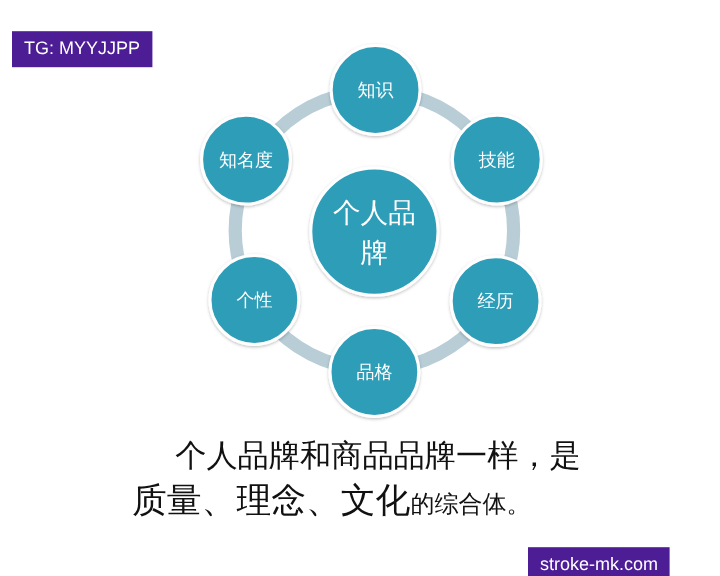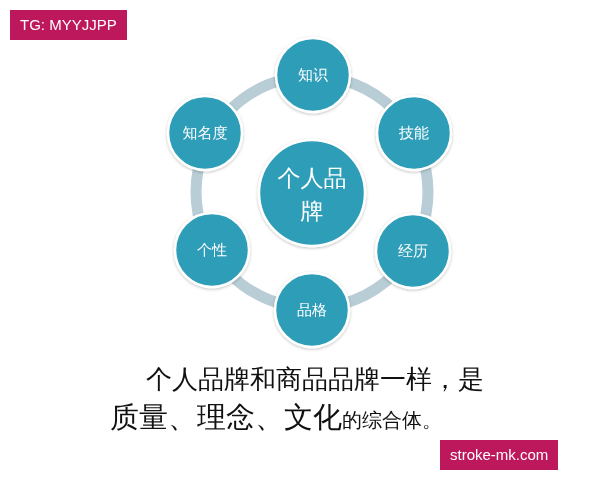--- a/index.html
+++ b/index.html
@@ -1,23 +1,23 @@
 <!DOCTYPE html>
 <html><head>
 <meta charset="utf-8">
 <style>
   html, body { margin: 0; padding: 0; }
   body {
     width: 600px; height: 480px; background: #ffffff; position: relative; overflow: hidden;
     font-family: "DejaVu Sans", sans-serif;
   }
   .tag {
-    position: absolute; background: #be185d; color: #ffffff;
+    position: absolute; background: #4c1d95; color: #ffffff;
     font-family: "Liberation Sans", sans-serif; font-size: 15px;
-    line-height: 30px; padding: 0 10px;
+    line-height: 30px; padding: 0 10px; margin-top: 16px;
   }
   #tag-tl { left: 10px; top: 10px; height: 30px; }
   #tag-br { left: 440px; top: 440px; height: 30px; font-size: 15px; }
   svg.diagram { position: absolute; left: 0; top: 0; }
   .node-label {
     fill: #ffffff; font-family: "DejaVu Sans", sans-serif; font-size: 15px;
     text-anchor: middle; dominant-baseline: central;
   }
   .center-label {
     fill: #ffffff; font-family: "DejaVu Sans", sans-serif; font-size: 23px;

